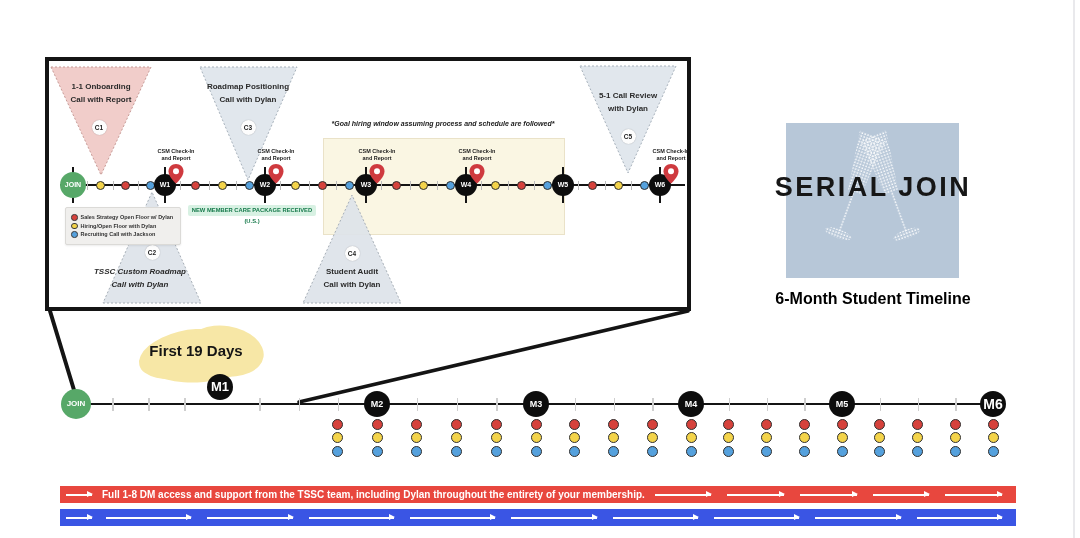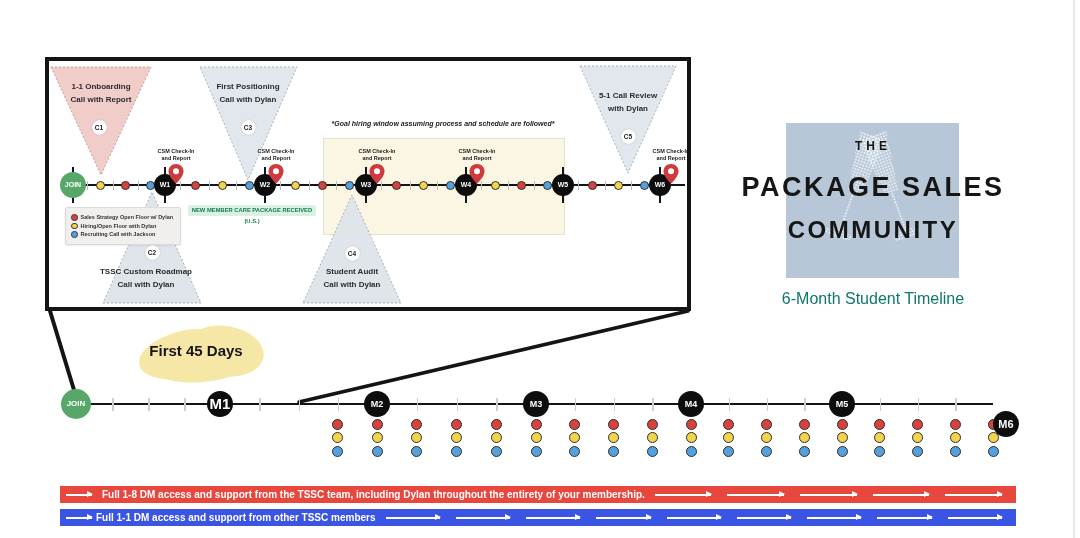--- a/index.html
+++ b/index.html
@@ -40,21 +40,21 @@
           margin-right:3px;flex:none;}
   .lg-label{font-size:5.5px;font-weight:bold;color:#333;white-space:nowrap;}
   
   #conn-svg{position:absolute;left:0;top:0;z-index:2;}
   
   #logo-square{position:absolute;left:786px;top:123px;width:173px;height:155px;background:#b7c7d8;z-index:1;}
   .logo-text{position:absolute;left:700px;width:346px;text-align:center;color:#161616;z-index:2;}
   #logo-the{top:139px;font-size:12px;font-weight:bold;letter-spacing:4px;}
   #logo-l1{top:172px;font-size:27px;font-weight:bold;letter-spacing:2.5px;white-space:nowrap;}
   #logo-l2{top:216px;font-size:24px;font-weight:bold;letter-spacing:2.5px;white-space:nowrap;}
-  #logo-sub{top:290px;font-size:16px;font-weight:normal;color:#0f766e;}
+  #logo-sub{top:290px;font-size:16px;font-weight:bold;color:#000000;}
   
   .blob{position:absolute;background:#f7e7a6;border-radius:50%;z-index:1;}
   #first45{position:absolute;left:134px;top:342px;width:124px;text-align:center;z-index:2;
            font-size:15px;font-weight:bold;color:#151515;}
   
   #bottom-tl{position:absolute;left:0;top:0;width:1080px;height:538px;z-index:2;}
   .tick-b{position:absolute;width:1.5px;height:13px;background:#cfcfcf;top:397.5px;}
   
   .bar{position:absolute;left:60px;width:956px;height:17px;display:flex;align-items:center;z-index:2;}
   .bar-label{color:#fff;font-size:10px;font-weight:bold;white-space:nowrap;flex:none;}
@@ -85,27 +85,27 @@
           <polygon points="151,6 248,6 199,119" fill="#dee5ec" fill-opacity="0.92" stroke="#a8b2bc" stroke-width="1" stroke-dasharray="2,2"></polygon>
           <polygon points="254,242 352,242 303,134" fill="#dde3e9" fill-opacity="0.92" stroke="#a8b0b8" stroke-width="1" stroke-dasharray="2,2"></polygon>
           <polygon points="531,5 627,5 579,112" fill="#dee5ec" fill-opacity="0.92" stroke="#a8b2bc" stroke-width="1" stroke-dasharray="2,2"></polygon>
         </svg>
       <div id="tri-texts">
           <div class="tri-text" style="left: -10px; top: 20px;">
             <div>1-1 Onboarding</div>
             <div>Call with Report</div>
           </div>
           <div class="badge" style="left: 42.5px; top: 58.5px;">C1</div>
-          <div class="tri-text" style="left: 35px; top: 205px;">
+          <div class="tri-text" style="left: 29px; top: 205px; font-style: italic;">
             <div>TSSC Custom Roadmap</div>
             <div>Call with Dylan</div>
           </div>
           <div class="badge" style="left: 95.5px; top: 183.5px;">C2</div>
           <div class="tri-text" style="left: 137px; top: 20px;">
-            <div>First Positioning</div>
+            <div>Roadmap Positioning</div>
             <div>Call with Dylan</div>
           </div>
           <div class="badge" style="left: 191.5px; top: 58.5px;">C3</div>
           <div class="tri-text" style="left: 241px; top: 205px;">
             <div>Student Audit</div>
             <div>Call with Dylan</div>
           </div>
           <div class="badge" style="left: 295.5px; top: 184.5px;">C4</div>
           <div class="tri-text" style="left: 517px; top: 29px;">
             <div>5-1 Call Review</div>
@@ -242,29 +242,27 @@
         <rect x="66" y="68" width="2.6" height="44" fill="url(#ht)"></rect>
         <ellipse cx="67" cy="113" rx="14" ry="4.5" fill="url(#ht)"></ellipse>
       </g>
       <g transform="rotate(-20 108 70)">
         <path d="M94,10 L122,8 L113,68 L99,68 Z" fill="url(#ht)"></path>
         <rect x="105" y="68" width="2.6" height="44" fill="url(#ht)"></rect>
         <ellipse cx="106" cy="113" rx="14" ry="4.5" fill="url(#ht)"></ellipse>
       </g>
     </svg>
   </div>
-  <div id="logo-the" class="logo-text">THE</div>
-  <div id="logo-l1" class="logo-text">PACKAGE SALES</div>
-  <div id="logo-l2" class="logo-text">COMMUNITY</div>
+  <div id="logo-l1" class="logo-text">SERIAL JOIN</div>
   <div id="logo-sub" class="logo-text">6-Month Student Timeline</div>
 
   <div class="blob" style="left:138px;top:331px;width:92px;height:46px;transform:rotate(-14deg);"></div>
   <div class="blob" style="left:186px;top:326px;width:78px;height:50px;transform:rotate(9deg);"></div>
   <div class="blob" style="left:150px;top:344px;width:104px;height:38px;transform:rotate(-5deg);"></div>
-  <div id="first45">First 45 Days</div>
+  <div id="first45">First 19 Days</div>
 
   <div id="bottom-tl">
       <div class="tl-line" style="left: 75px; top: 402.8px; width: 918px; height: 2.5px;"></div>
       <div class="tick-b" style="left: 112px;"></div>
       <div class="tick-b" style="left: 148px;"></div>
       <div class="tick-b" style="left: 184px;"></div>
       <div class="tick-b" style="left: 259.25px;"></div>
       <div class="tick-b" style="left: 298.5px;"></div>
       <div class="tick-b" style="left: 337.75px;"></div>
       <div class="tick-b" style="left: 416.75px;"></div>
@@ -327,42 +325,41 @@
       <div class="dot" style="left: 912px; top: 418.5px; width: 11px; height: 11px; background: rgb(214, 66, 60);"></div>
       <div class="dot" style="left: 912px; top: 432px; width: 11px; height: 11px; background: rgb(244, 212, 74);"></div>
       <div class="dot" style="left: 912px; top: 445.5px; width: 11px; height: 11px; background: rgb(85, 161, 221);"></div>
       <div class="dot" style="left: 949.75px; top: 418.5px; width: 11px; height: 11px; background: rgb(214, 66, 60);"></div>
       <div class="dot" style="left: 949.75px; top: 432px; width: 11px; height: 11px; background: rgb(244, 212, 74);"></div>
       <div class="dot" style="left: 949.75px; top: 445.5px; width: 11px; height: 11px; background: rgb(85, 161, 221);"></div>
       <div class="dot" style="left: 987.5px; top: 418.5px; width: 11px; height: 11px; background: rgb(214, 66, 60);"></div>
       <div class="dot" style="left: 987.5px; top: 432px; width: 11px; height: 11px; background: rgb(244, 212, 74);"></div>
       <div class="dot" style="left: 987.5px; top: 445.5px; width: 11px; height: 11px; background: rgb(85, 161, 221);"></div>
       <div class="ms join" style="left: 61px; top: 389px; width: 30px; height: 30px; font-size: 8px; line-height: 30px;">JOIN</div>
-      <div class="ms" style="left: 207px; top: 391px; width: 26px; height: 26px; font-size: 15px; line-height: 26px;">M1</div>
+      <div class="ms" style="left: 207px; top: 374px; width: 26px; height: 26px; font-size: 13px; line-height: 26px;">M1</div>
       <div class="ms" style="left: 364px; top: 391px; width: 26px; height: 26px; font-size: 9px; line-height: 26px;">M2</div>
       <div class="ms" style="left: 523px; top: 391px; width: 26px; height: 26px; font-size: 9px; line-height: 26px;">M3</div>
       <div class="ms" style="left: 678px; top: 391px; width: 26px; height: 26px; font-size: 9px; line-height: 26px;">M4</div>
       <div class="ms" style="left: 829px; top: 391px; width: 26px; height: 26px; font-size: 9px; line-height: 26px;">M5</div>
-      <div class="ms" style="left: 980px; top: 411px; width: 26px; height: 26px; font-size: 11px; line-height: 26px; margin-left: 13px;">M6</div>
+      <div class="ms" style="left: 980px; top: 391px; width: 26px; height: 26px; font-size: 14px; line-height: 26px;">M6</div>
     </div>
 
   <div class="bar" id="bar0" style="top: 486px; background: rgb(232, 71, 62);">
     <span class="arr lead"></span>
     <span class="bar-label">Full 1-8 DM access and support from the TSSC team, including Dylan throughout the entirety of your membership.</span>
     <span class="arrows">
         <span class="arr"></span>
         <span class="arr"></span>
         <span class="arr"></span>
         <span class="arr"></span>
         <span class="arr"></span>
       </span>
   </div>
   <div class="bar" id="bar1" style="top: 509px; background: rgb(58, 85, 228);">
     <span class="arr lead" style="margin-right:4px;"></span>
-    <span class="bar-label">Full 1-1 DM access and support from other TSSC members</span>
     <span class="arrows">
         <span class="arr"></span>
         <span class="arr"></span>
         <span class="arr"></span>
         <span class="arr"></span>
         <span class="arr"></span>
         <span class="arr"></span>
         <span class="arr"></span>
         <span class="arr"></span>
         <span class="arr"></span>

